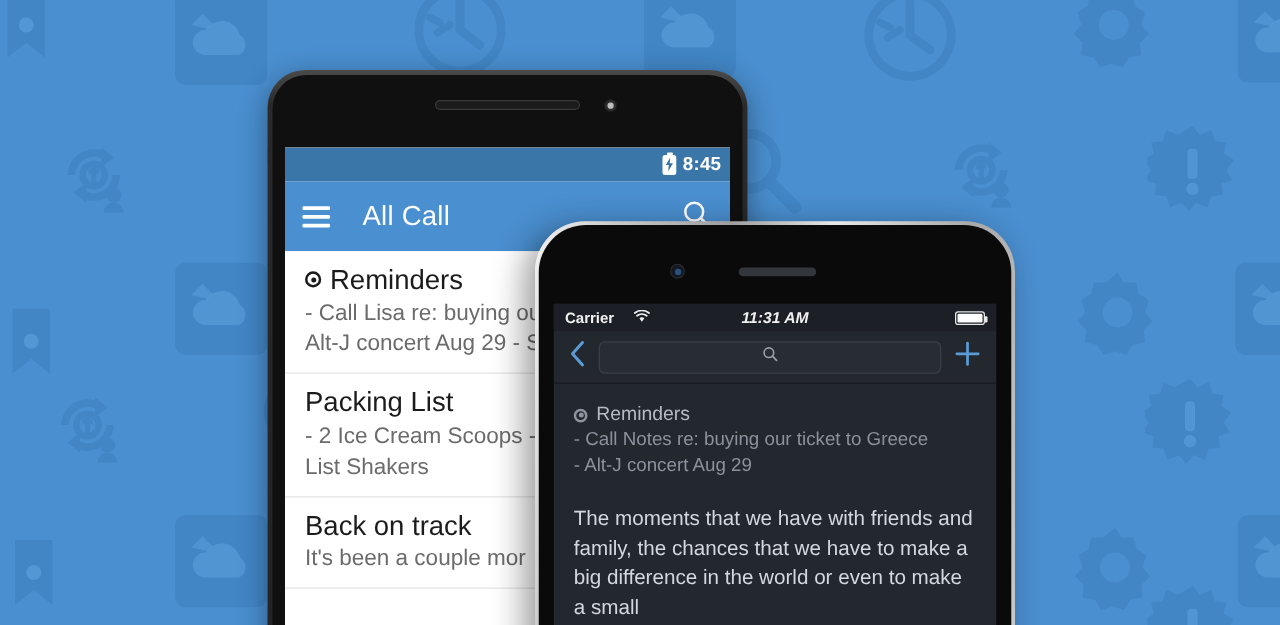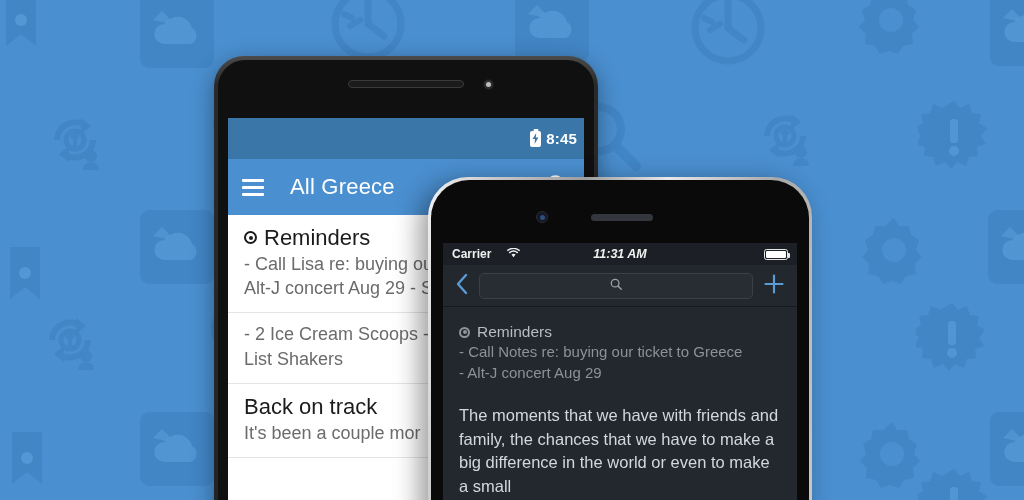--- a/index.html
+++ b/index.html
@@ -70,21 +70,21 @@
   }
   #android-screen {
     position: absolute;
     left: 10px; top: 58px; right: 10px; bottom: 0;
     background: #ffffff;
     overflow: hidden;
   }
 
   
   #android-statusbar {
-    height: 41px;
+    height: 27px;
     background: #3a76a8;
     display: flex; align-items: center; justify-content: flex-end;
     padding-right: 7px;
     gap: 5px;
   }
   #android-statusbar .batt {
     width: 11px; height: 16px;
     border-radius: 2px;
     background: #ffffff;
     position: relative;
@@ -546,21 +546,21 @@
           </span>
           <span id="android-clock">8:45</span>
         </div>
 
         <div id="android-appbar">
           <div id="hamburger">
             <span></span>
               <span></span>
               <span></span>
           </div>
-          <div id="android-title">All Greece</div>
+          <div id="android-title">All Call</div>
           <div id="android-search-icon">
             <svg width="26" height="26" viewBox="0 0 24 24" aria-hidden="true">
               <circle cx="10.5" cy="10.5" r="6.6" fill="none" stroke="#fff" stroke-width="1.9"></circle>
               <line x1="15.4" y1="15.4" x2="21" y2="21" stroke="#fff" stroke-width="2.1" stroke-linecap="round"></line>
             </svg>
           </div>
         </div>
 
         <div id="android-list">
 
@@ -568,20 +568,23 @@
             <div class="note-title">
               <span class="bullet-ico"></span>
               <span>Reminders</span>
             </div>
             <div class="note-body">- Call Lisa re: buying ou</div>
             <div class="note-body">Alt-J concert Aug 29 - S</div>
           </div>
 
 
           <div class="note">
+            <div class="note-title">
+              <span>Packing List</span>
+            </div>
             <div class="note-body">- 2 Ice Cream Scoops -</div>
             <div class="note-body">List Shakers</div>
           </div>
 
           <div class="note">
             <div class="note-title">
               <span>Back on track</span>
             </div>
             <div class="note-body">It's been a couple mor</div>
 

